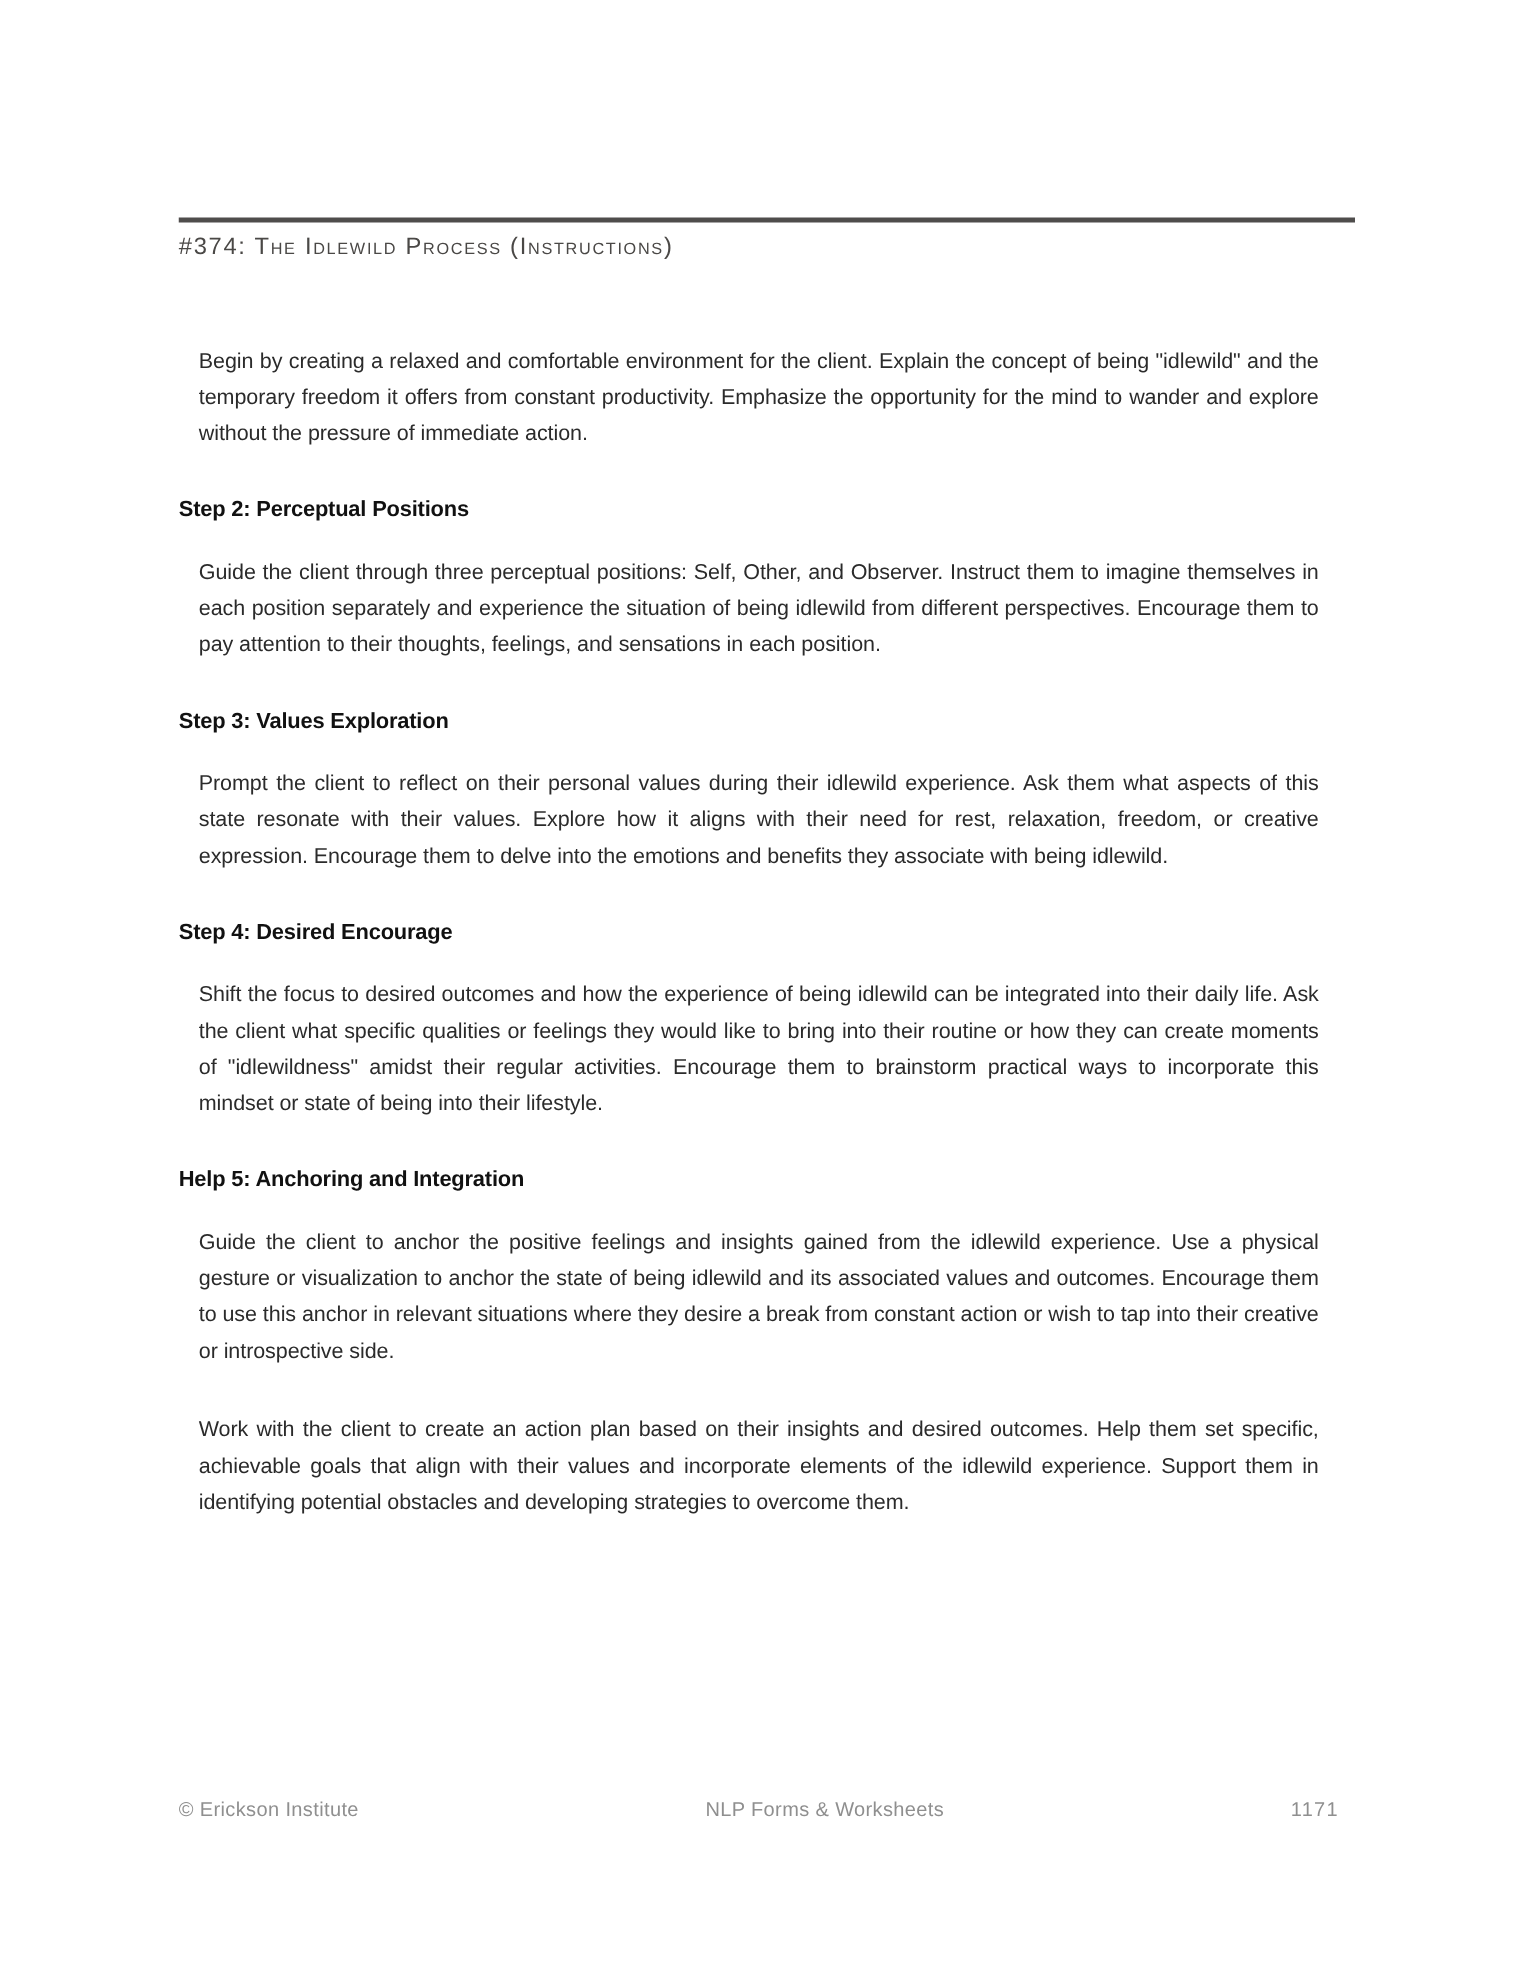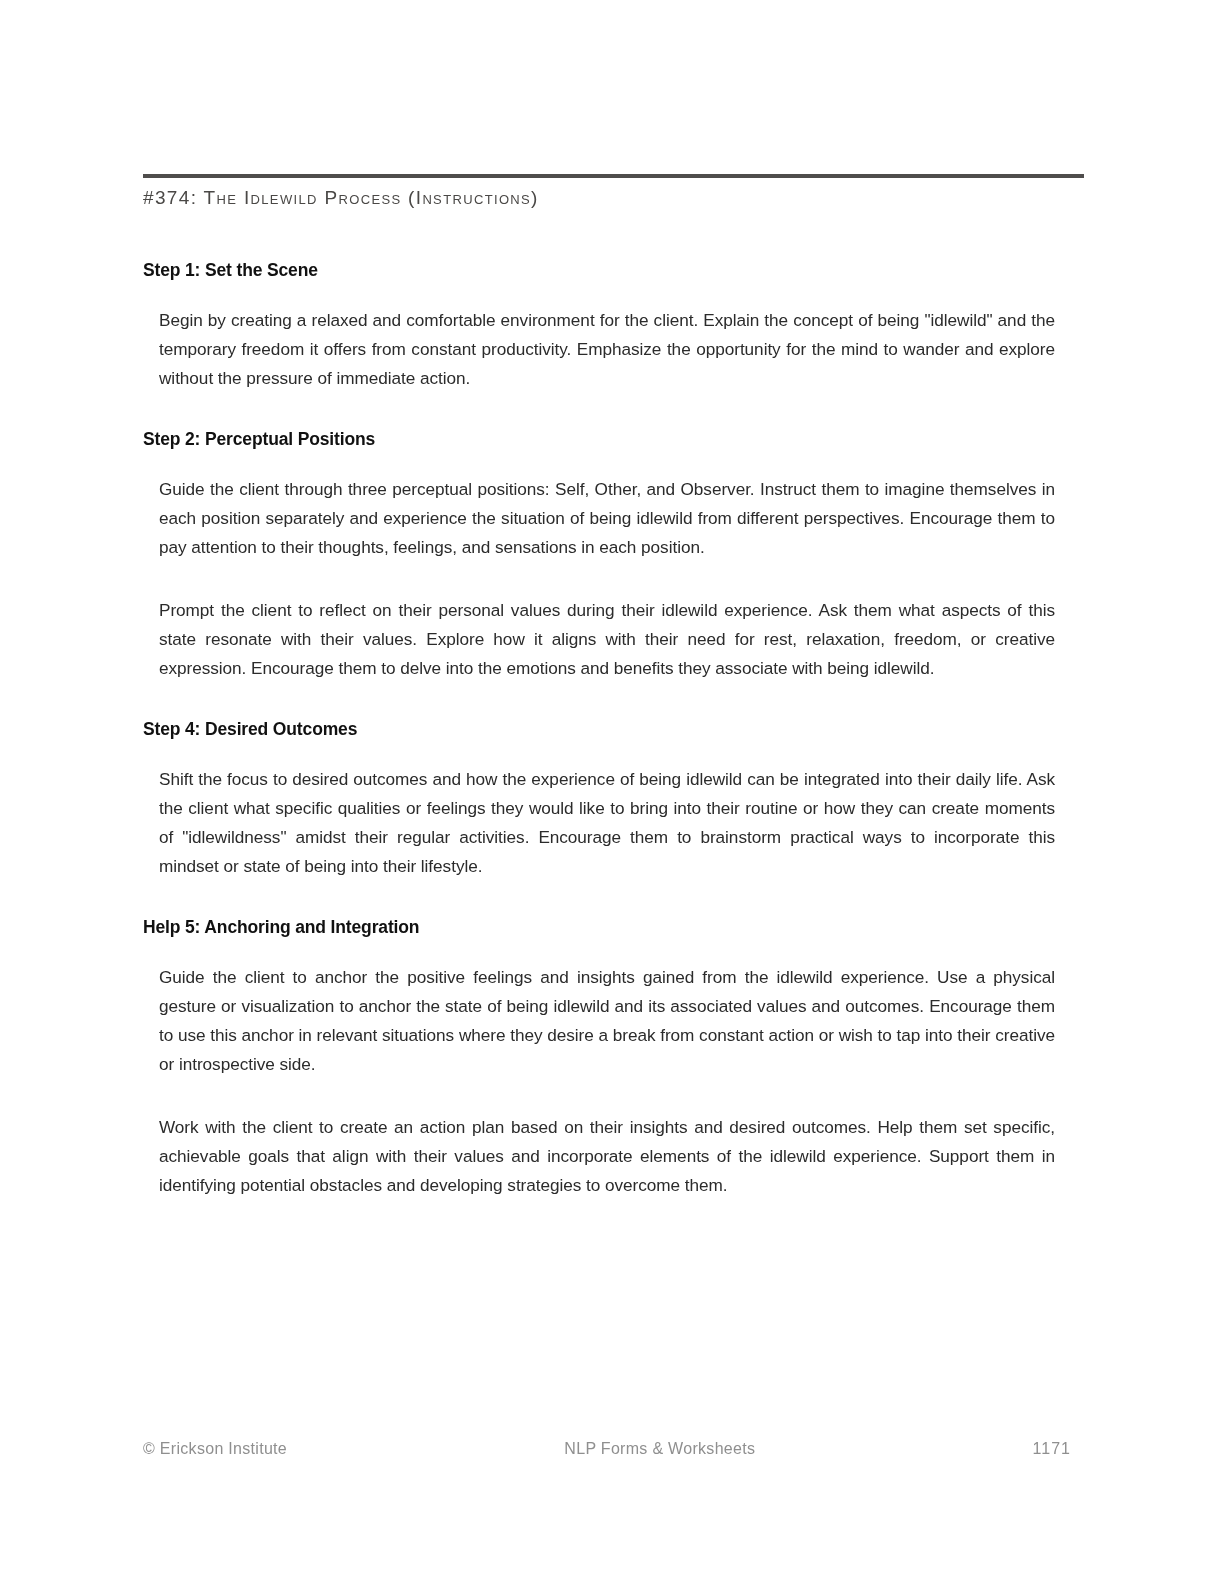--- a/index.html
+++ b/index.html
@@ -114,35 +114,35 @@
 
 <div class="page">
 
   <div class="header-rule"></div>
 
   <div class="header-title">#374: The Idlewild Process (Instructions)</div>
 
   <div class="body-block">
 
     <section class="step">
-      <h2 class="step-heading">Step 1: Set the Scene</h2>
       <p class="step-body">Begin by creating a relaxed and comfortable environment for the client. Explain the concept of being "idlewild" and the temporary freedom it offers from constant productivity. Emphasize the opportunity for the mind to wander and explore without the pressure of immediate action.</p>
     </section>
 
     <section class="step">
       <h2 class="step-heading">Step 2: Perceptual Positions</h2>
       <p class="step-body">Guide the client through three perceptual positions: Self, Other, and Observer. Instruct them to imagine themselves in each position separately and experience the situation of being idlewild from different perspectives. Encourage them to pay attention to their thoughts, feelings, and sensations in each position.</p>
     </section>
 
     <section class="step">
+      <h2 class="step-heading">Step 3: Values Exploration</h2>
       <p class="step-body">Prompt the client to reflect on their personal values during their idlewild experience. Ask them what aspects of this state resonate with their values. Explore how it aligns with their need for rest, relaxation, freedom, or creative expression. Encourage them to delve into the emotions and benefits they associate with being idlewild.</p>
     </section>
 
     <section class="step">
-      <h2 class="step-heading">Step 4: Desired Outcomes</h2>
+      <h2 class="step-heading">Step 4: Desired Encourage</h2>
       <p class="step-body">Shift the focus to desired outcomes and how the experience of being idlewild can be integrated into their daily life. Ask the client what specific qualities or feelings they would like to bring into their routine or how they can create moments of "idlewildness" amidst their regular activities. Encourage them to brainstorm practical ways to incorporate this mindset or state of being into their lifestyle.</p>
     </section>
 
     <section class="step">
       <h2 class="step-heading">Help 5: Anchoring and Integration</h2>
       <p class="step-body">Guide the client to anchor the positive feelings and insights gained from the idlewild experience. Use a physical gesture or visualization to anchor the state of being idlewild and its associated values and outcomes. Encourage them to use this anchor in relevant situations where they desire a break from constant action or wish to tap into their creative or introspective side.</p>
     </section>
 
     <section class="step">
       <p class="step-body">Work with the client to create an action plan based on their insights and desired outcomes. Help them set specific, achievable goals that align with their values and incorporate elements of the idlewild experience. Support them in identifying potential obstacles and developing strategies to overcome them.</p>

